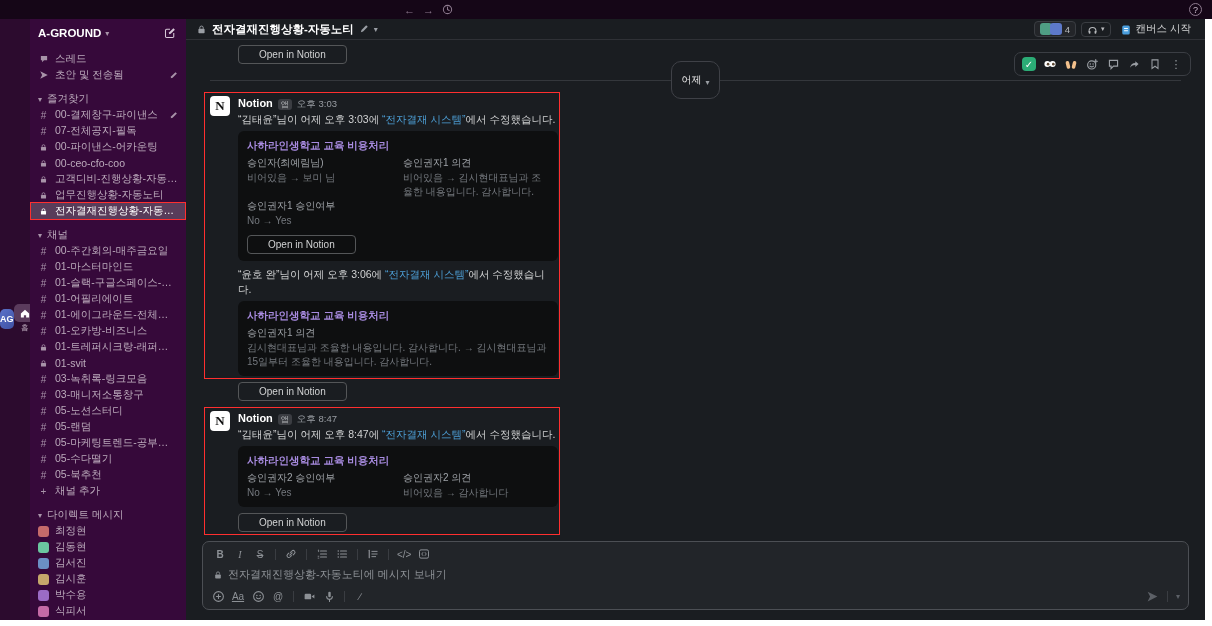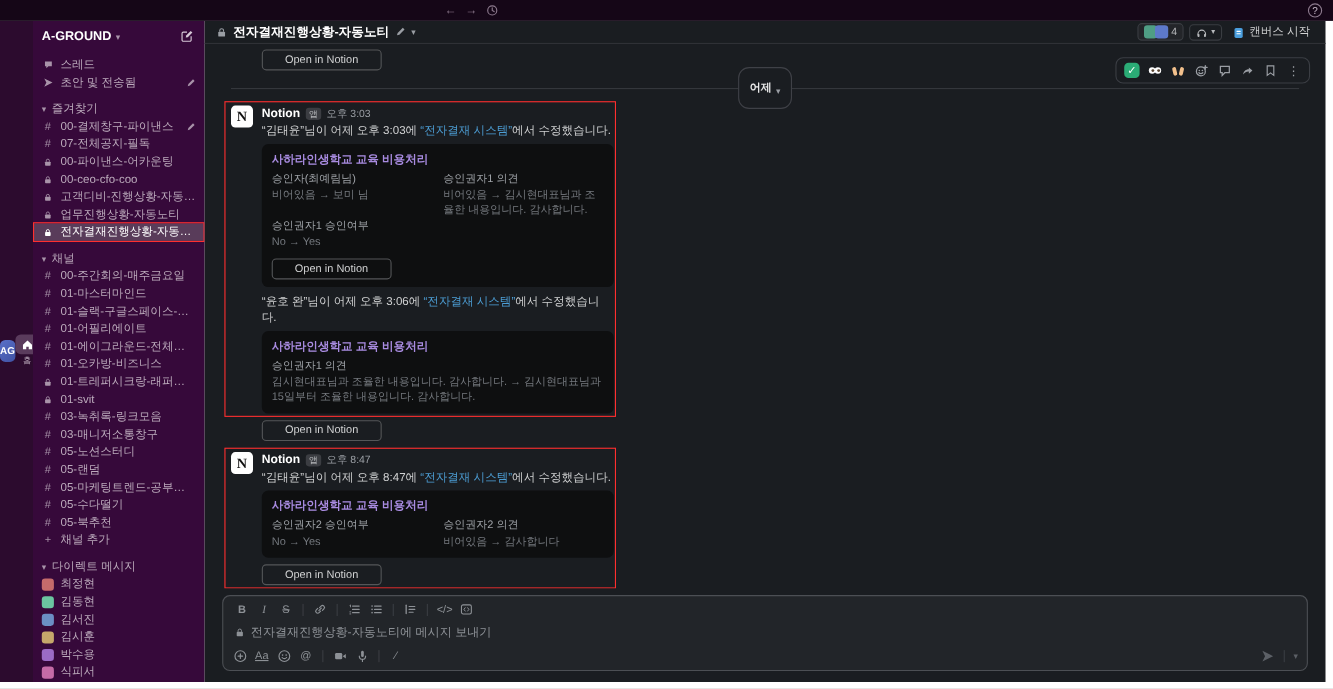--- a/index.html
+++ b/index.html
@@ -69,21 +69,21 @@
 
   
   .msgs{flex:1;position:relative;padding:4px 0 0 24px;overflow:hidden;color:#d1d2d3}
   .hover-toolbar{position:absolute;top:12px;right:14px;display:flex;align-items:center;gap:3px;background:#1a1d21;border:1px solid #3b3e44;border-radius:7px;padding:2px 5px;z-index:4}
   .ht-btn{width:18px;height:18px;border-radius:4px;display:flex;align-items:center;justify-content:center;cursor:pointer;color:#9a9ea4;font-size:11px}
   .rx-check{width:14px;height:14px;border-radius:4px;background:#2bac76;color:#fff;font-size:10px;display:flex;align-items:center;justify-content:center}
   .top-open{margin-left:28px;margin-bottom:6px}
   .notion-btn{display:inline-block;background:transparent;border:1px solid #545658;border-radius:4px;color:#d1d2d3;font-size:10px;padding:3px 20px;cursor:pointer;font-family:inherit}
   .divider{position:relative;height:16px;margin:2px 24px 8px 0;display:flex;align-items:center;justify-content:center}
   .divider::before{content:"";position:absolute;left:0;right:0;top:50%;height:1px;background:#34373c}
-  .div-pill{position:relative;background:#1a1d21;border:1px solid #3f4147;border-radius:10px;padding:11px 9px;font-size:10px;font-weight:bold;color:#e8e8e8;display:flex;align-items:flex-end;gap:4px;cursor:pointer;z-index:1}
+  .div-pill{position:relative;background:#1a1d21;border:1px solid #3f4147;border-radius:10px;padding:11px 9px;font-size:10px;font-weight:normal;color:#e8e8e8;display:flex;align-items:flex-end;gap:4px;cursor:pointer;z-index:1}
   .div-pill .car{font-size:8px;color:#9a9ea4}
 
   .msg{margin-bottom:10px;width:348px}
   .mrow{display:flex;gap:8px}
   .avatar{width:20px;height:20px;border-radius:4px;background:#fff;color:#111;display:flex;align-items:center;justify-content:center;font-family:"Liberation Serif","DejaVu Serif",serif;font-weight:bold;font-size:13px;cursor:pointer;flex:0 0 20px}
   .mbody{flex:1;min-width:0}
   .mhead{display:flex;align-items:baseline;gap:5px;line-height:14px}
   .mname{font-weight:bold;color:#fff;font-size:11px;cursor:pointer}
   .mbadge{background:#3b3d42;color:#b8babd;font-size:8px;border-radius:3px;padding:0 3px;line-height:11px}
   .mtime{color:#9a9ea4;font-size:9.5px}

